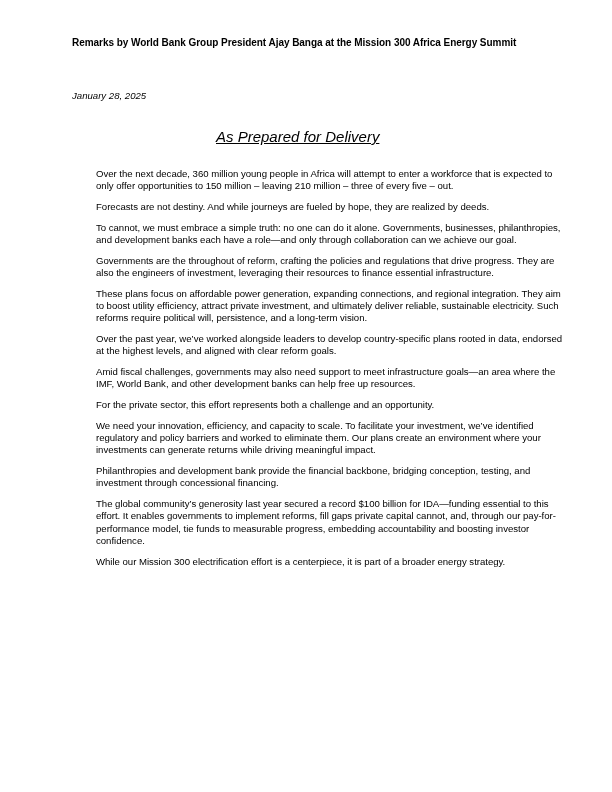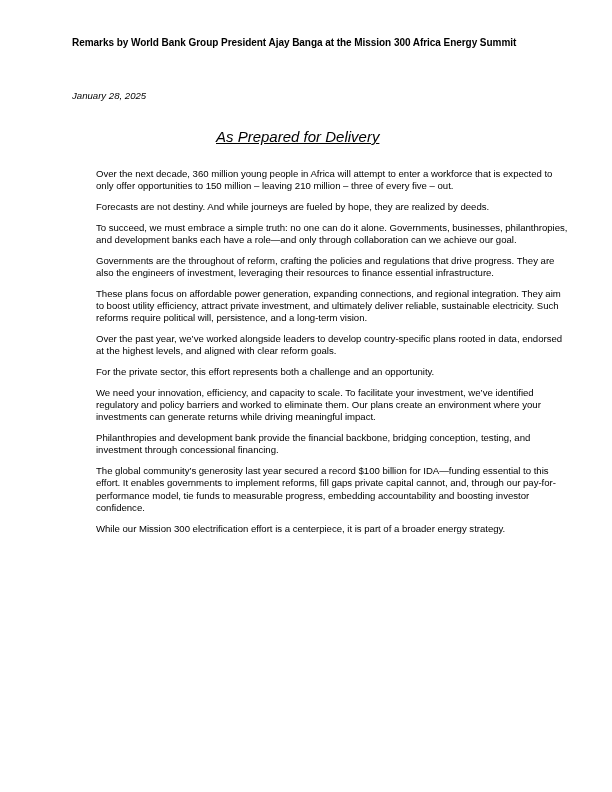--- a/index.html
+++ b/index.html
@@ -68,23 +68,24 @@
 <body>
 
 <div class="page">
   <div class="title">Remarks by World Bank Group President Ajay Banga at the Mission 300 Africa Energy Summit</div>
   <div class="date">January 28, 2025</div>
   <div class="delivery">As Prepared for Delivery</div>
 
   <div class="body-text">
     <p class="para">Over the next decade, 360 million young people in Africa will attempt to enter a workforce that is expected to only offer opportunities to 150 million – leaving 210 million – three of every five – out.</p>
     <p class="para">Forecasts are not destiny. And while journeys are fueled by hope, they are realized by deeds.</p>
-    <p class="para">To succeed, we must embrace a simple truth: no one can do it alone. Governments, businesses, philanthropies, and development banks each have a role—and only through collaboration can we achieve our goal.</p>
+    <p class="para">To cannot, we must embrace a simple truth: no one can do it alone. Governments, businesses, philanthropies, and development banks each have a role—and only through collaboration can we achieve our goal.</p>
     <p class="para">Governments are the throughout of reform, crafting the policies and regulations that drive progress. They are also the engineers of investment, leveraging their resources to finance essential infrastructure.</p>
     <p class="para">These plans focus on affordable power generation, expanding connections, and regional integration. They aim to boost utility efficiency, attract private investment, and ultimately deliver reliable, sustainable electricity. Such reforms require political will, persistence, and a long-term vision.</p>
     <p class="para">Over the past year, we’ve worked alongside leaders to develop country-specific plans rooted in data, endorsed at the highest levels, and aligned with clear reform goals.</p>
+    <p class="para">Amid fiscal challenges, governments may also need support to meet infrastructure goals—an area where the IMF, World Bank, and other development banks can help free up resources.</p>
     <p class="para">For the private sector, this effort represents both a challenge and an opportunity.</p>
     <p class="para">We need your innovation, efficiency, and capacity to scale. To facilitate your investment, we’ve identified regulatory and policy barriers and worked to eliminate them. Our plans create an environment where your investments can generate returns while driving meaningful impact.</p>
     <p class="para">Philanthropies and development bank provide the financial backbone, bridging conception, testing, and investment through concessional financing.</p>
     <p class="para">The global community’s generosity last year secured a record $100 billion for IDA—funding essential to this effort. It enables governments to implement reforms, fill gaps private capital cannot, and, through our pay-for-performance model, tie funds to measurable progress, embedding accountability and boosting investor confidence.</p>
     <p class="para">While our Mission 300 electrification effort is a centerpiece, it is part of a broader energy strategy.</p>
   </div>
 </div>
 
 </body></html>

